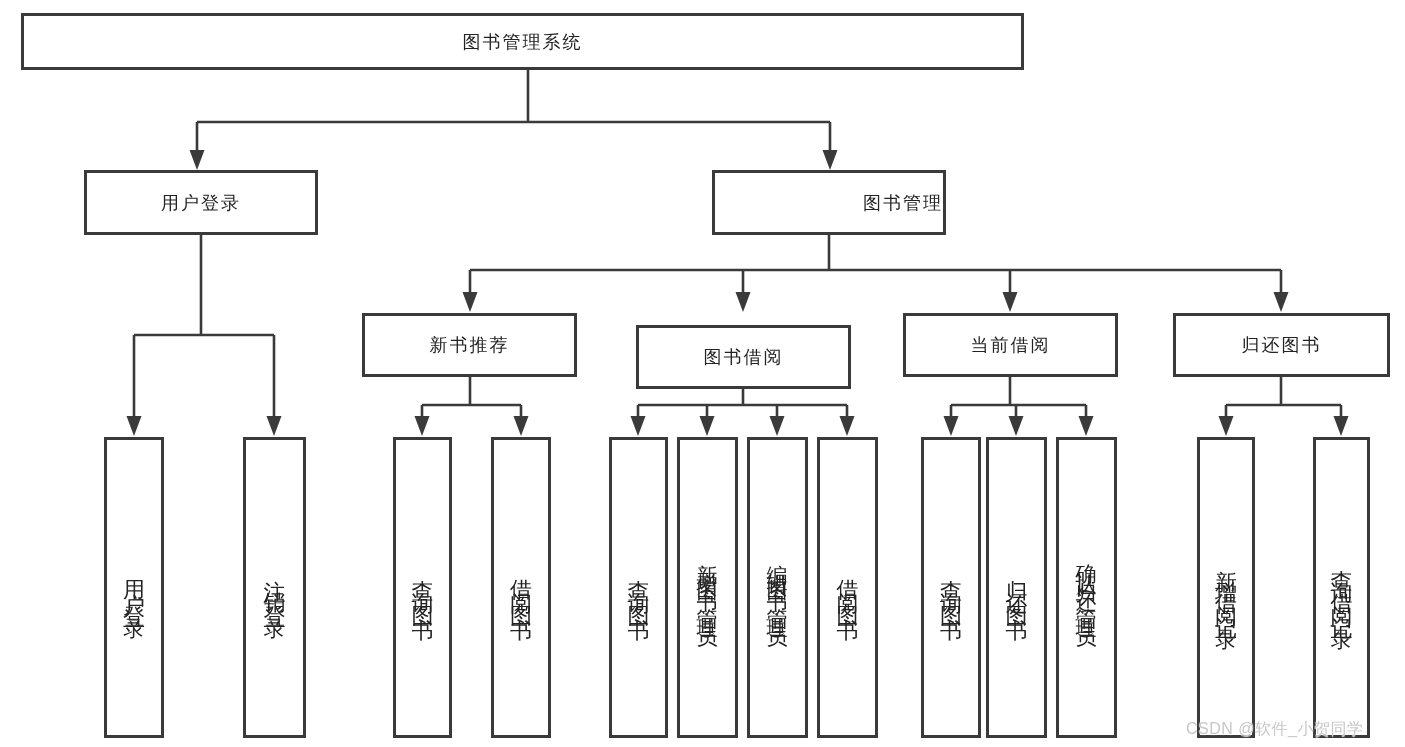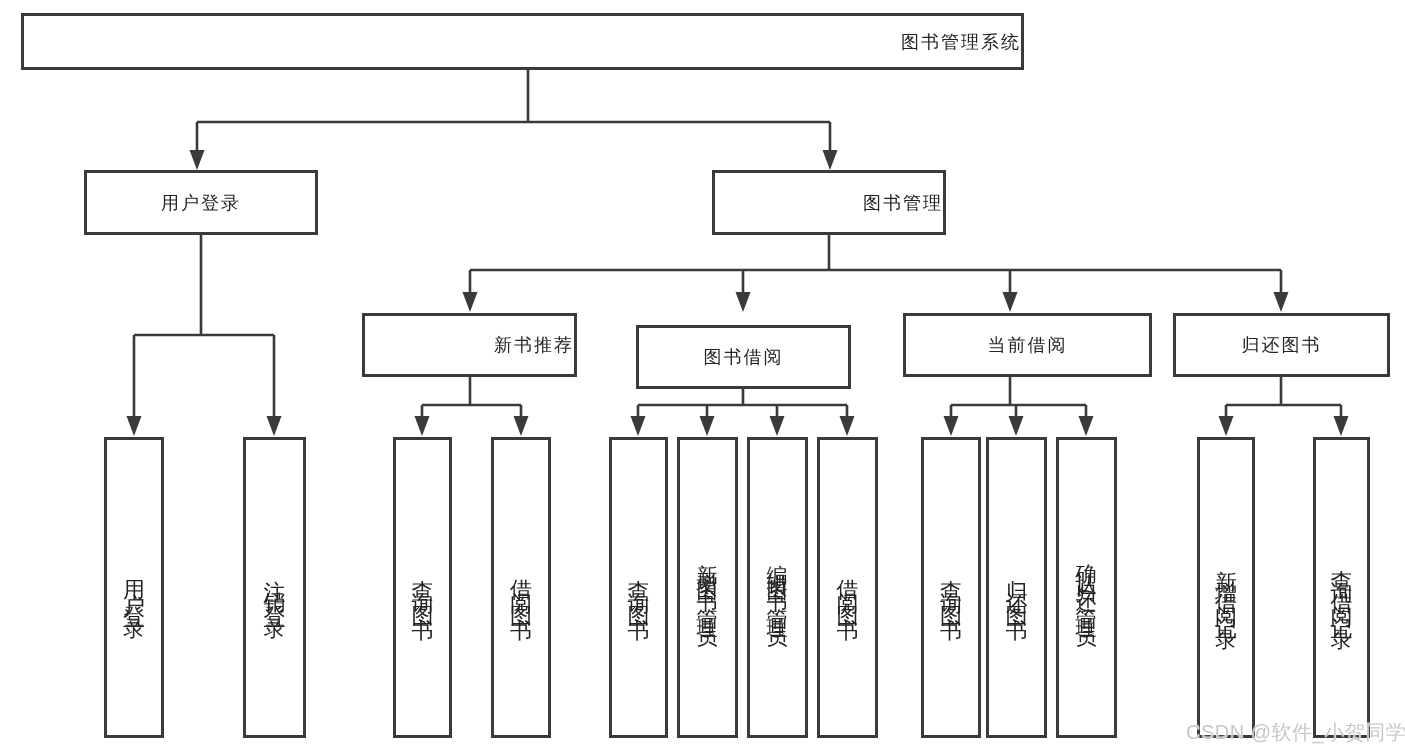--- a/index.html
+++ b/index.html
@@ -2,26 +2,26 @@
 <html><head>
 <meta charset="utf-8">
 <style>
   html,body{margin:0;padding:0;background:#ffffff;}
   body{width:1405px;height:747px;overflow:hidden;font-family:"Liberation Sans",sans-serif;}
   .canvas{position:relative;width:1405px;height:747px;background:#ffffff;}
   .lines{position:absolute;left:0;top:0;width:1405px;height:747px;pointer-events:none;}
   .box{position:absolute;box-sizing:border-box;background:#ffffff;border:3px solid #3a3a3a;
        display:flex;align-items:center;justify-content:center;color:#232323;z-index:2;}
   .h-label{font-size:18px;letter-spacing:2px;white-space:nowrap;}
-  .root-box{border-width:3px;justify-content:flex-end;}
+  .root-box{border-width:3px;}
   .v-box{writing-mode:vertical-rl;}
   .v-label{font-size:22px;letter-spacing:13px;line-height:1;}
   .v-label.long{font-size:21px;letter-spacing:9px;}
   .v-label.mid{letter-spacing:12px;}
-  .watermark{position:absolute;left:1186px;top:719px;font-size:20px;color:#c7c7c7;
+  .watermark{position:absolute;left:1186px;top:719px;font-size:16px;color:#c7c7c7;
              z-index:5;white-space:nowrap;letter-spacing:0.5px;
              text-shadow:0 1px 1px rgba(255,255,255,.85), 0 -1px 1px rgba(255,255,255,.85);}
 </style>
 </head>
 <body>
 
 <div class="canvas">
 
   <svg class="lines" viewBox="0 0 1405 747">
     <g stroke="#3a3a3a" stroke-width="2.6" fill="none">
@@ -60,27 +60,27 @@
     <span class="h-label">图书管理系统</span>
   </div>
 
   <div class="box" style="left:84px;top:170px;width:234px;height:65px;">
     <span class="h-label">用户登录</span>
   </div>
   <div class="box" style="left:712px;top:170px;width:234px;height:65px;justify-content:flex-end;">
     <span class="h-label">图书管理</span>
   </div>
 
-  <div class="box" style="left:362px;top:313px;width:215px;height:64px;justify-content:flex-end;">
+  <div class="box" style="left:362px;top:313px;width:215px;height:64px;">
     <span class="h-label">新书推荐</span>
   </div>
   <div class="box" style="left:636px;top:313px;width:215px;height:64px;margin-top:12px;">
     <span class="h-label">图书借阅</span>
   </div>
-  <div class="box" style="left:903px;top:313px;width:249px;height:64px;">
+  <div class="box" style="left:903px;top:313px;width:215px;height:64px;">
     <span class="h-label">当前借阅</span>
   </div>
   <div class="box" style="left:1173px;top:313px;width:217px;height:64px;">
     <span class="h-label">归还图书</span>
   </div>
 
   <div class="box v-box" style="left:104px;top:437px;width:60px;height:301px;">
     <span class="v-label">用户登录</span>
   </div>
   <div class="box v-box" style="left:243px;top:437px;width:63px;height:301px;">

